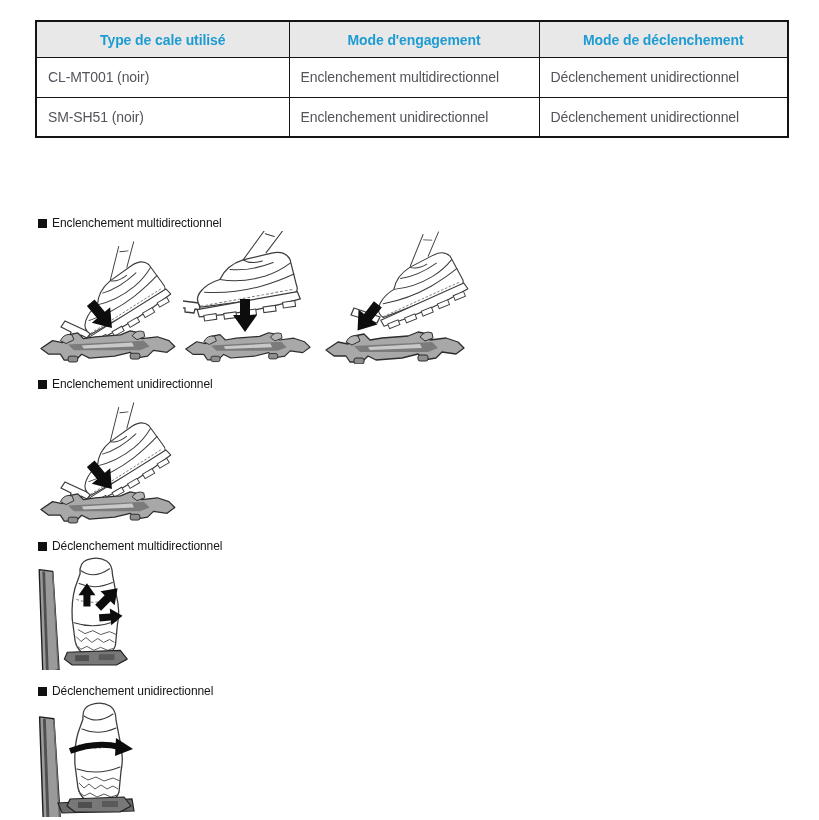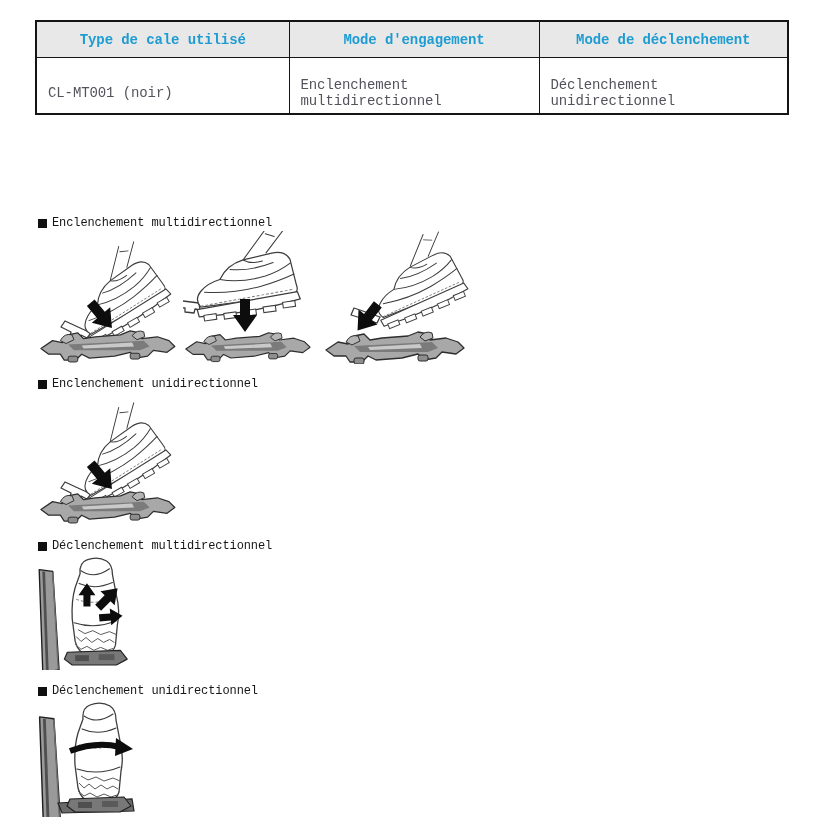--- a/index.html
+++ b/index.html
@@ -1,34 +1,34 @@
 <!DOCTYPE html>
 <html lang="fr" style="--header-text: #1e9cd2; --header-bg: #e8e8e8; --table-border: #141414; --body-text: #53535b; --label-text: #161616; --arrow: #0d0d0d; --pedal-gray: #a8a8a8;"><head>
 <meta charset="utf-8">
 <style>
   html,body{margin:0;padding:0;background:#fff;}
   .page{
     position:relative;width:819px;height:820px;background:#fff;overflow:hidden;
-    font-family:Liberation Mono, monospace;
+    font-family:Liberation Sans, sans-serif;
   }
   
   table.cleat{
     position:absolute;left:35px;top:20px;width:752px;
     border-collapse:collapse;table-layout:fixed;
     border:2px solid var(--table-border,#141414);
   }
   table.cleat th,table.cleat td{border:1.5px solid var(--table-border,#141414);}
   table.cleat th{
     height:33px;background:var(--header-bg,#e8e8e8);
     color:var(--header-text,#1e9cd2);font-size:14px;font-weight:bold;
     text-align:center;vertical-align:middle;letter-spacing:-0.1px;
   }
   table.cleat td{
     height:38.5px;font-size:14px;color:var(--body-text,#53535b);
-    padding:16px 4px 0 11px;vertical-align:middle;letter-spacing:-0.1px;
+    padding:0 4px 0 11px;vertical-align:middle;letter-spacing:-0.1px;
   }
   
   .section-label{
     position:absolute;display:flex;align-items:center;gap:5px;
     font-size:12px;color:var(--label-text,#161616);letter-spacing:-0.1px;white-space:nowrap;
   }
   .bullet{width:9px;height:9px;background:#101010;display:inline-block;flex:0 0 auto;}
   
   .illo{position:absolute;}
   .shoe-fill{fill:#fff;stroke:#3c3c3c;stroke-width:1.3;stroke-linejoin:round;}
@@ -117,20 +117,25 @@
         <th>Mode d'engagement</th>
         <th>Mode de déclenchement</th>
       </tr>
     </thead>
     <tbody>
       <tr>
         <td>CL-MT001 (noir)</td>
         <td>Enclenchement multidirectionnel</td>
         <td>Déclenchement unidirectionnel</td>
       </tr>
+      <tr>
+        <td>SM-SH51 (noir)</td>
+        <td>Enclenchement unidirectionnel</td>
+        <td>Déclenchement unidirectionnel</td>
+      </tr>
     </tbody>
   </table>
 
   <div class="section-label" style="left:38px;top:216px">
     <span class="bullet"></span>
     <span>Enclenchement multidirectionnel</span>
   </div>
 
   <svg class="illo" style="left:35px;top:231px" width="150" height="133" viewBox="0 0 150 133">
     <path class="shoe-fill" d="M56,102 L30,90 26,96 36,101 35,105 44,108 46,104 52,107 Z"></path>

